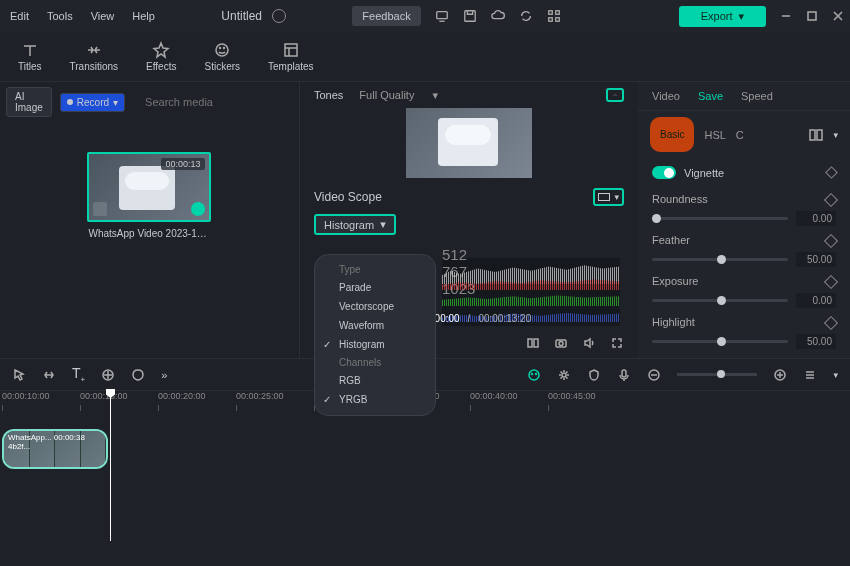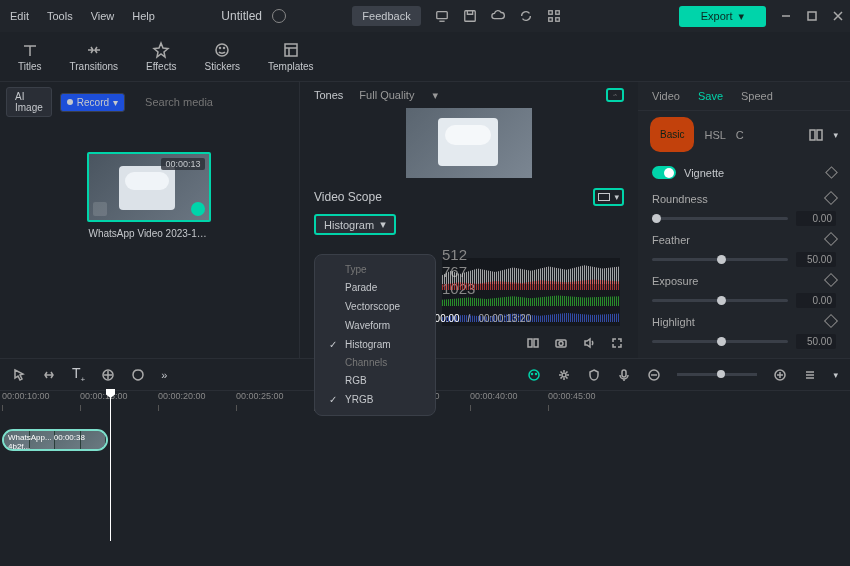--- a/index.html
+++ b/index.html
@@ -46,21 +46,21 @@
 .scope-btn { margin-left:auto; border:2px solid #00d4aa; padding:2px 5px; border-radius:3px; }
 .preview { height: 70px; display:flex; justify-content:center; }
 .preview-img { width:126px; height:70px; background: linear-gradient(135deg,#5a6570,#7b8692); position:relative; }
 .preview-img .vr { position:absolute; left:32px; top:10px; width:60px; height:48px; background:#e4eaef; border-radius:4px; }
 .preview-img .vr:before { content:''; position:absolute; top:7px; left:7px; width:46px; height:20px; background:#f5f8fa; border-radius:11px; }
 .scope-title { padding: 10px 14px 6px; font-size:12px; color:#c5c8cc; display:flex; align-items:center; }
 .scope-square { margin-left:auto; border:2px solid #00d4aa; padding:2px 3px; border-radius:3px; display:flex; align-items:center; gap:4px; }
 .scope-square .sq { width:12px; height:8px; border:1px solid #c5c8cc; }
 .scope-square .chev { font-size:9px; }
 .histo-sel { margin: 2px 14px; border:2px solid #00d4aa; padding:2px 8px; border-radius:3px; display:inline-flex; align-items:center; gap:6px; font-size:11px; background:#2a2e36; width:fit-content; }
-.dropdown { position:absolute; left:14px; top:172px; width:122px; background:#2a2e36; border:1px solid #3a3f48; border-radius:8px; padding:6px 6px; z-index:10; }
+.dropdown { position:absolute; left:14px; top:172px; width:122px; background:#2a2e36; border:1px solid #3a3f48; border-radius:14px; padding:6px 0; z-index:10; }
 .dd-hdr { font-size:10px; color:#777; padding:3px 12px 3px 24px; }
 .dd-item { font-size:10px; padding:4px 12px 4px 24px; position:relative; }
 .dd-item.checked:before { content:'✓'; position:absolute; left:8px; }
 .waveform { position:absolute; left:142px; top:176px; width:178px; height:68px; background:#15181d; }
 .wf-labels { position:absolute; top:-12px; width:100%; display:flex; justify-content:space-around; font-size:15px; color:#888;flex-direction:column; }
 .wf-layer { position:absolute; left:0; right:0; height:14px; }
 .wf-w { top:4px; background: repeating-linear-gradient(90deg,#ddd 0,#ddd 1px,transparent 1px,transparent 2px); opacity:0.7; clip-path: polygon(0 60%, 5% 40%, 10% 55%, 20% 30%, 30% 45%, 40% 25%, 50% 40%, 60% 20%, 70% 35%, 80% 15%, 90% 30%, 100% 20%, 100% 100%, 0 100%); height:22px; }
 .wf-r { top:18px; background: repeating-linear-gradient(90deg,#e04040 0,#e04040 1px,transparent 1px,transparent 2px); opacity:0.7; clip-path: polygon(0 60%, 10% 45%, 20% 55%, 30% 35%, 45% 50%, 55% 30%, 70% 45%, 85% 25%, 100% 40%, 100% 100%, 0 100%); }
 .wf-g { top:34px; background: repeating-linear-gradient(90deg,#30c030 0,#30c030 1px,transparent 1px,transparent 2px); opacity:0.7; clip-path: polygon(0 55%, 15% 40%, 25% 50%, 40% 30%, 50% 45%, 65% 25%, 80% 40%, 100% 30%, 100% 100%, 0 100%); }
 .wf-b { top:50px; background: repeating-linear-gradient(90deg,#4060e0 0,#4060e0 1px,transparent 1px,transparent 2px); opacity:0.7; clip-path: polygon(0 65%, 12% 50%, 25% 60%, 40% 40%, 55% 55%, 70% 35%, 85% 50%, 100% 40%, 100% 100%, 0 100%); }
@@ -74,21 +74,21 @@
 .rp-tabs { display:flex; padding: 8px 14px; gap:18px; border-bottom:1px solid #2a2e35; }
 .rp-tabs span { font-size:11px; color:#999; }
 .rp-tabs .active { color:#00d4aa; }
 .rp-sub { display:flex; align-items:center; padding: 6px 12px; gap:10px; }
 .rp-sub .pill { background:#c2410c; color:#0a2218; padding:12px 10px; border-radius:10px; font-size:10px; }
 .rp-sub .txt { color:#999; }
 .rp-sub .sp { flex:1; }
 .toggle { width:24px; height:13px; background:#00d4aa; border-radius:7px; position:relative; display:inline-block; }
 .toggle:after { content:''; position:absolute; right:2px; top:1.5px; width:10px; height:10px; background:#fff; border-radius:50%; }
 .param { padding: 6px 14px 2px; }
-.param-hdr { display:flex; align-items:flex-start; margin-bottom:6px; }
+.param-hdr { display:flex; align-items:flex-end; margin-bottom:6px; }
 .param-hdr .lbl { font-size:11px; color:#aaa; }
 .param-hdr .diamond { margin-left:auto; width:10px; height:10px; border:1px solid #888; transform:rotate(45deg); }
 .slider-row { display:flex; align-items:center; gap:8px; }
 .slider-track { flex:1; height:3px; background:#3a3f48; position:relative; border-radius:2px; }
 .slider-thumb { position:absolute; top:-3px; width:9px; height:9px; background:#c5c8cc; border-radius:50%; }
 .slider-val { width:40px; text-align:right; font-size:10px; color:#999; background:#1a1d23; padding:2px 4px; border-radius:2px; }
 .cm-row { display:flex; align-items:center; padding:8px 14px; gap:8px; }
 .val-row { display:flex; align-items:center; padding:6px 14px; gap:8px; }
 .comp-btn { background:#3a3f48; padding:3px 8px; border-radius:3px; font-size:10px; margin-left:auto; }
 .pst-row { display:flex; align-items:center; padding:8px 14px; gap:6px; font-size:11px; color:#aaa; }
@@ -103,21 +103,21 @@
 .timeline { height:208px; background:#1e2228; border-top:1px solid #2a2e35; position:relative; }
 .tl-tools { height:32px; display:flex; align-items:center; gap:16px; padding:0 12px; border-bottom:1px solid #2a2e35; }
 .tl-tools .sep { flex:1; }
 .zoom-slider { width:80px; height:3px; background:#3a3f48; position:relative; }
 .zoom-slider .th { position:absolute; left:50%; top:-3px; width:8px; height:8px; background:#c5c8cc; border-radius:50%; }
 .tl-ruler { height:22px; display:flex; position:relative; padding-left:2px; }
 .tick-group { position:relative; width:78px; font-size:9px; color:#888; }
 .tick-group:before { content:''; position:absolute; left:0; top:14px; width:1px; height:6px; background:#555; }
 .playhead { position:absolute; left:110px; top:0; width:1px; height:150px; background:#fff; }
 .playhead:before { content:''; position:absolute; top:-2px; left:-4px; width:9px; height:9px; background:#fff; clip-path: polygon(0 0,100% 0,100% 60%,50% 100%,0 60%); }
-.tl-track { position:absolute; left:2px; top:70px; width:106px; height:22px; border:2px solid #7de0cc; border-radius:12px; background: linear-gradient(90deg,#3a6560,#4a7570,#3a6560); overflow:hidden; }
+.tl-track { position:absolute; left:2px; top:70px; width:106px; height:40px; border:2px solid #7de0cc; border-radius:12px; background: linear-gradient(90deg,#3a6560,#4a7570,#3a6560); overflow:hidden; }
 .tl-track .thumbs { display:flex; height:100%; }
 .tl-track .t { flex:1; background:linear-gradient(135deg,#5a6a70,#6b7a82); border-right:1px solid #2a3e3a; }
 .tl-track .lbl { position:absolute; top:2px; left:4px; font-size:8px; color:#fff; }
 .svg-ico { fill:none; stroke:#aaa; stroke-width:1.5; }
 </style>
 </head>
 <body>
 
 <div class="topbar">
   <div class="menu-items">

